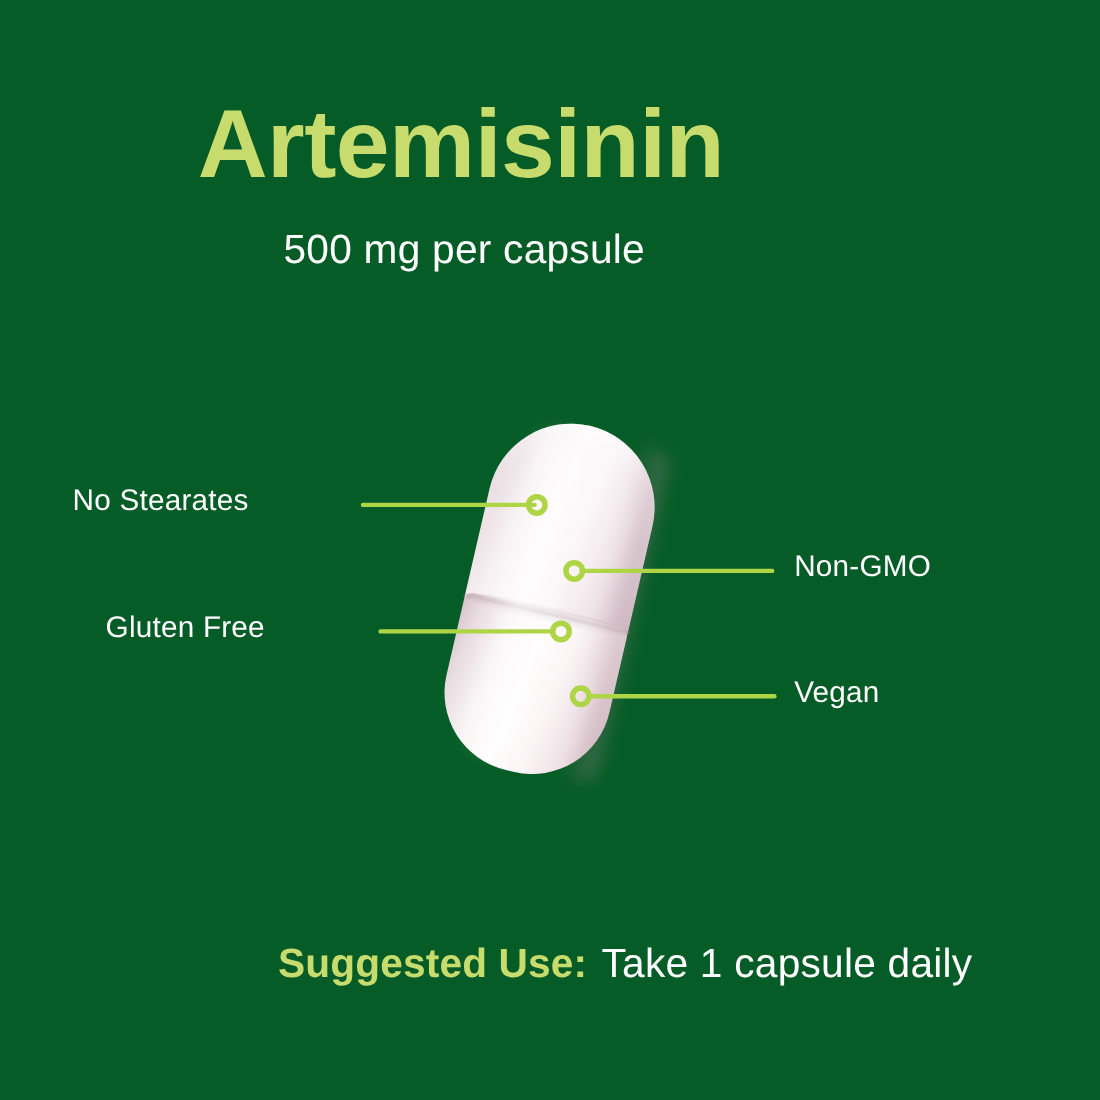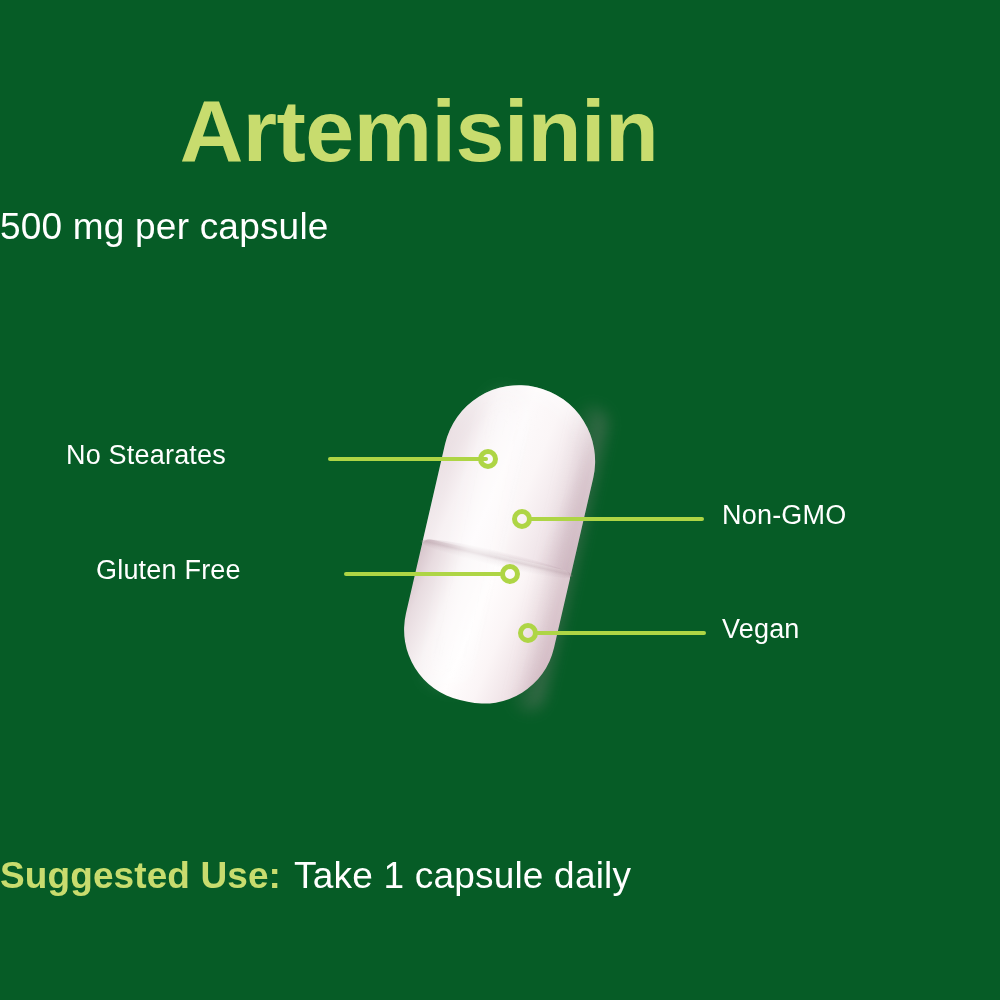--- a/index.html
+++ b/index.html
@@ -34,21 +34,21 @@
     letter-spacing: -0.5px;
     color: #c8dc6e;
     line-height: 1.06;
     white-space: nowrap;
   }
   .subtitle {
     position: absolute;
     top: 206px;
     left: 0;
     width: 844px;
-    text-align: left;
+    text-align: center;
     font-size: 37px;
     font-weight: 400;
     color: #ffffff;
     letter-spacing: 0.2px;
     white-space: nowrap;
   }
 
   
   .capsule-wrap {
     position: absolute;
@@ -165,21 +165,21 @@
     border-radius: 50%;
     background: transparent;
   }
 
   
   .footer {
     position: absolute;
     top: 855px;
     left: 0;
     width: 884px;
-    text-align: left;
+    text-align: right;
     white-space: nowrap;
     font-size: 37px;
   }
   .footer .lead {
     font-weight: 700;
     color: #c8dc6e;
     letter-spacing: 0.1px;
   }
   .footer .rest {
     font-weight: 400;

